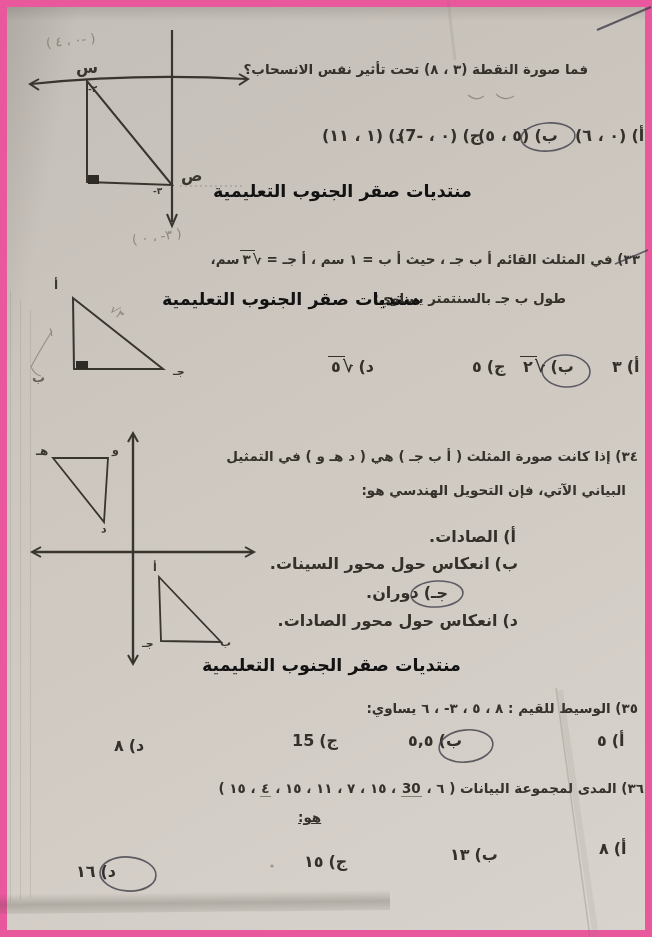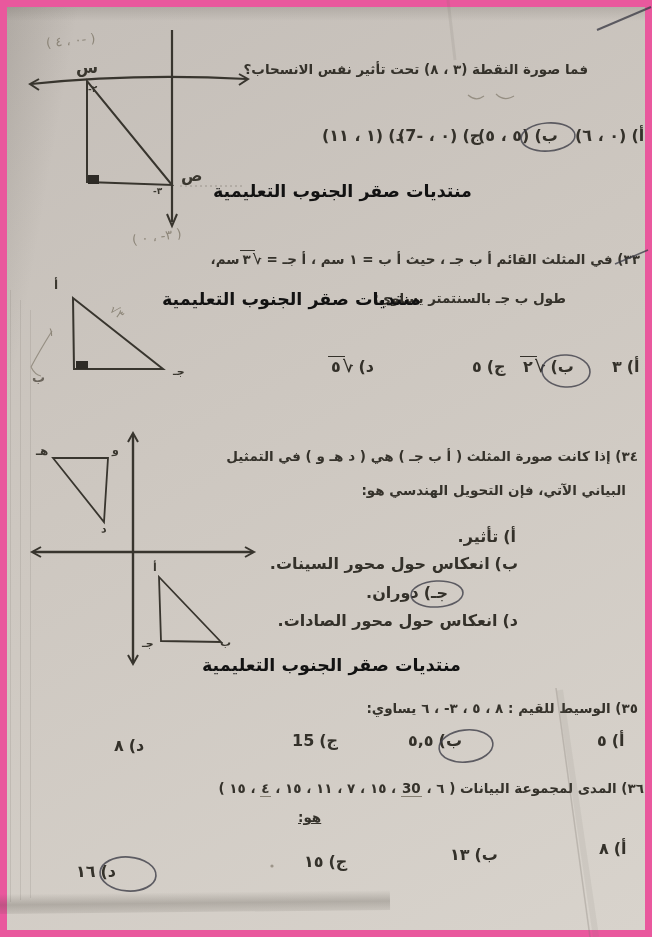--- a/index.html
+++ b/index.html
@@ -68,21 +68,21 @@
   <div class="figlbl" style="left:173px;top:365px;font-size:11px;">جـ</div>
   <div class="figlbl" style="left:32px;top:370px;font-size:13px;color:#6b655c;">ب</div>
   <div class="figlbl pencil" style="left:48px;top:325px;font-size:12px;">١</div>
   <div class="figlbl pencil" style="left:110px;top:305px;font-size:12px;transform:rotate(40deg);" dir="ltr">√٣</div>
 
   <div class="wm" style="left:162px;top:289px;">منتديات صقر الجنوب التعليمية</div>
 
   <div class="qtext" style="top:447px;right:14px;">٣٤) إذا كانت صورة المثلث ( أ ب جـ ) هي ( د هـ و ) في التمثيل</div>
   <div class="qtext" style="top:481px;right:26px;">البياني الآتي، فإن التحويل الهندسي هو:</div>
 
-  <div class="opt" style="top:527px;right:136px;"><span class="lbl">أ)</span><span class="val">تأثير.</span></div>
+  <div class="opt" style="top:527px;right:136px;"><span class="lbl">أ)</span><span class="val">الصادات.</span></div>
   <div class="opt" style="top:554px;right:134px;"><span class="lbl">ب)</span><span class="val">انعكاس حول محور السينات.</span></div>
   <div class="opt" style="top:583px;right:204px;"><span class="lbl">جـ)</span><span class="val">دوران.</span></div>
   <div class="opt" style="top:611px;right:134px;"><span class="lbl">د)</span><span class="val">انعكاس حول محور الصادات.</span></div>
 
   <div class="figlbl" style="left:36px;top:444px;font-size:12px;">هـ</div>
   <div class="figlbl" style="left:112px;top:444px;font-size:11px;">و</div>
   <div class="figlbl" style="left:101px;top:523px;font-size:11px;">د</div>
   <div class="figlbl" style="left:153px;top:561px;font-size:11px;">أ</div>
   <div class="figlbl" style="left:142px;top:637px;font-size:11px;">جـ</div>
   <div class="figlbl" style="left:220px;top:636px;font-size:11px;">ب</div>

